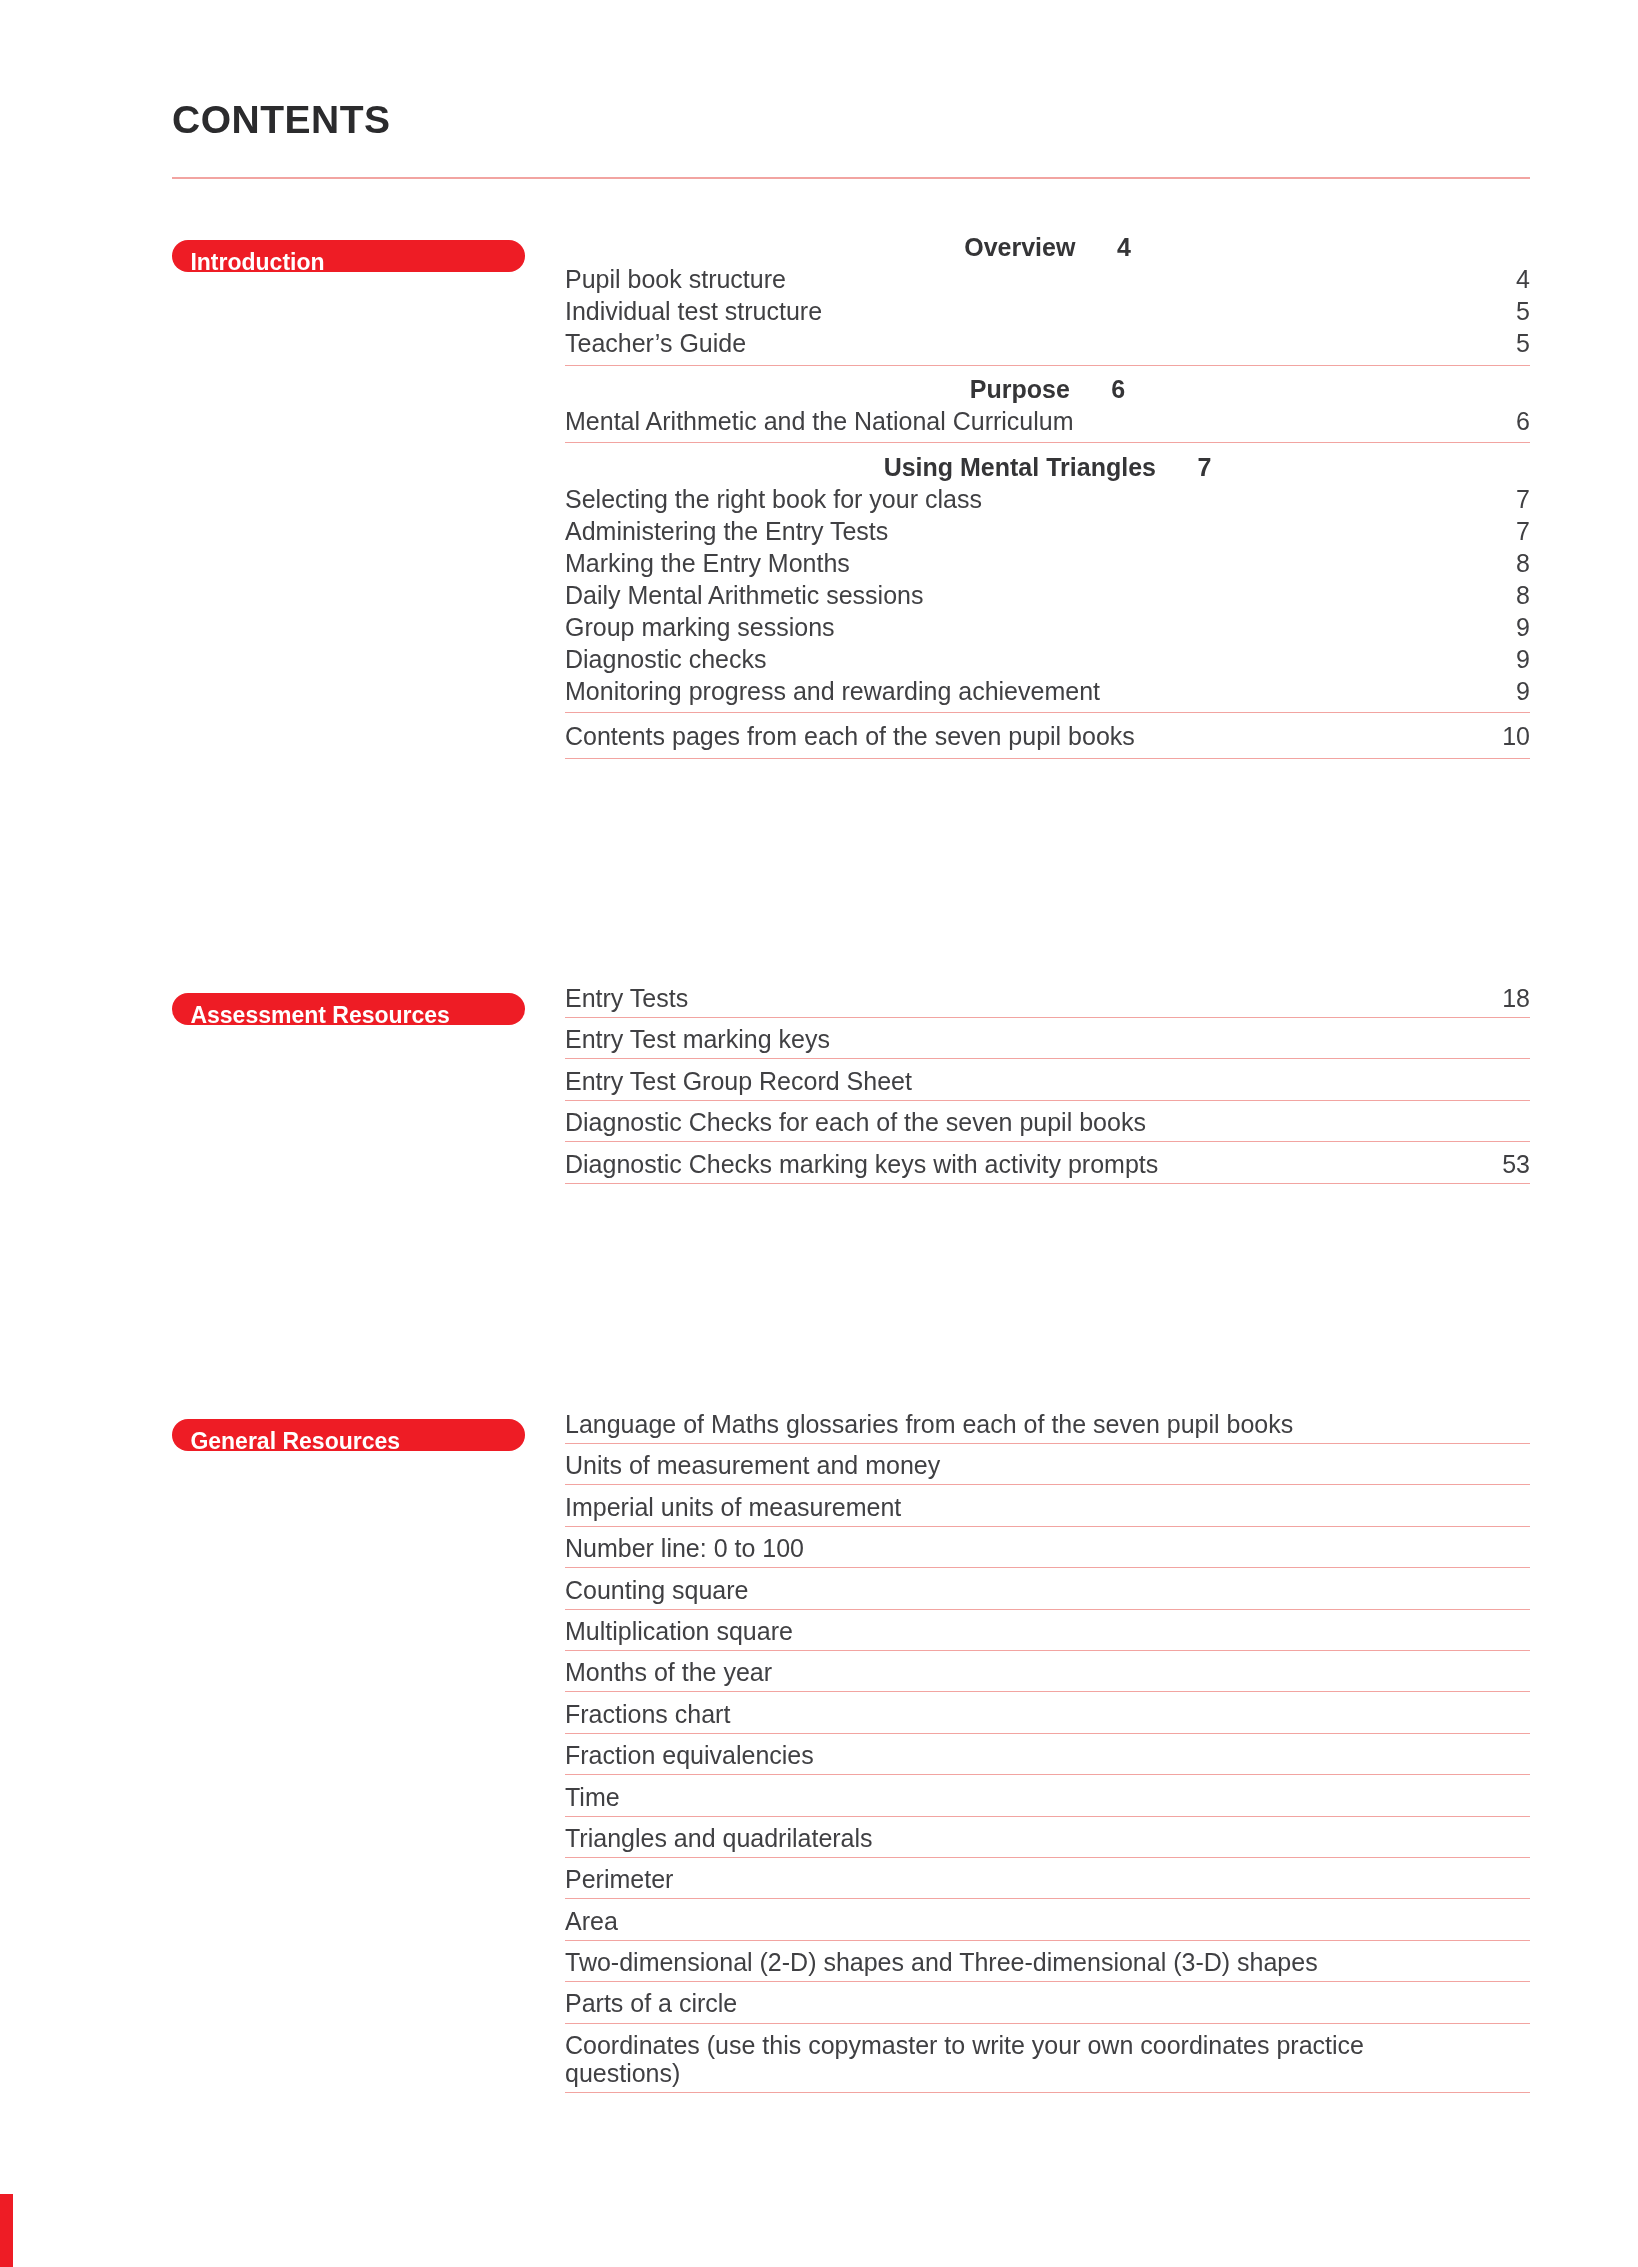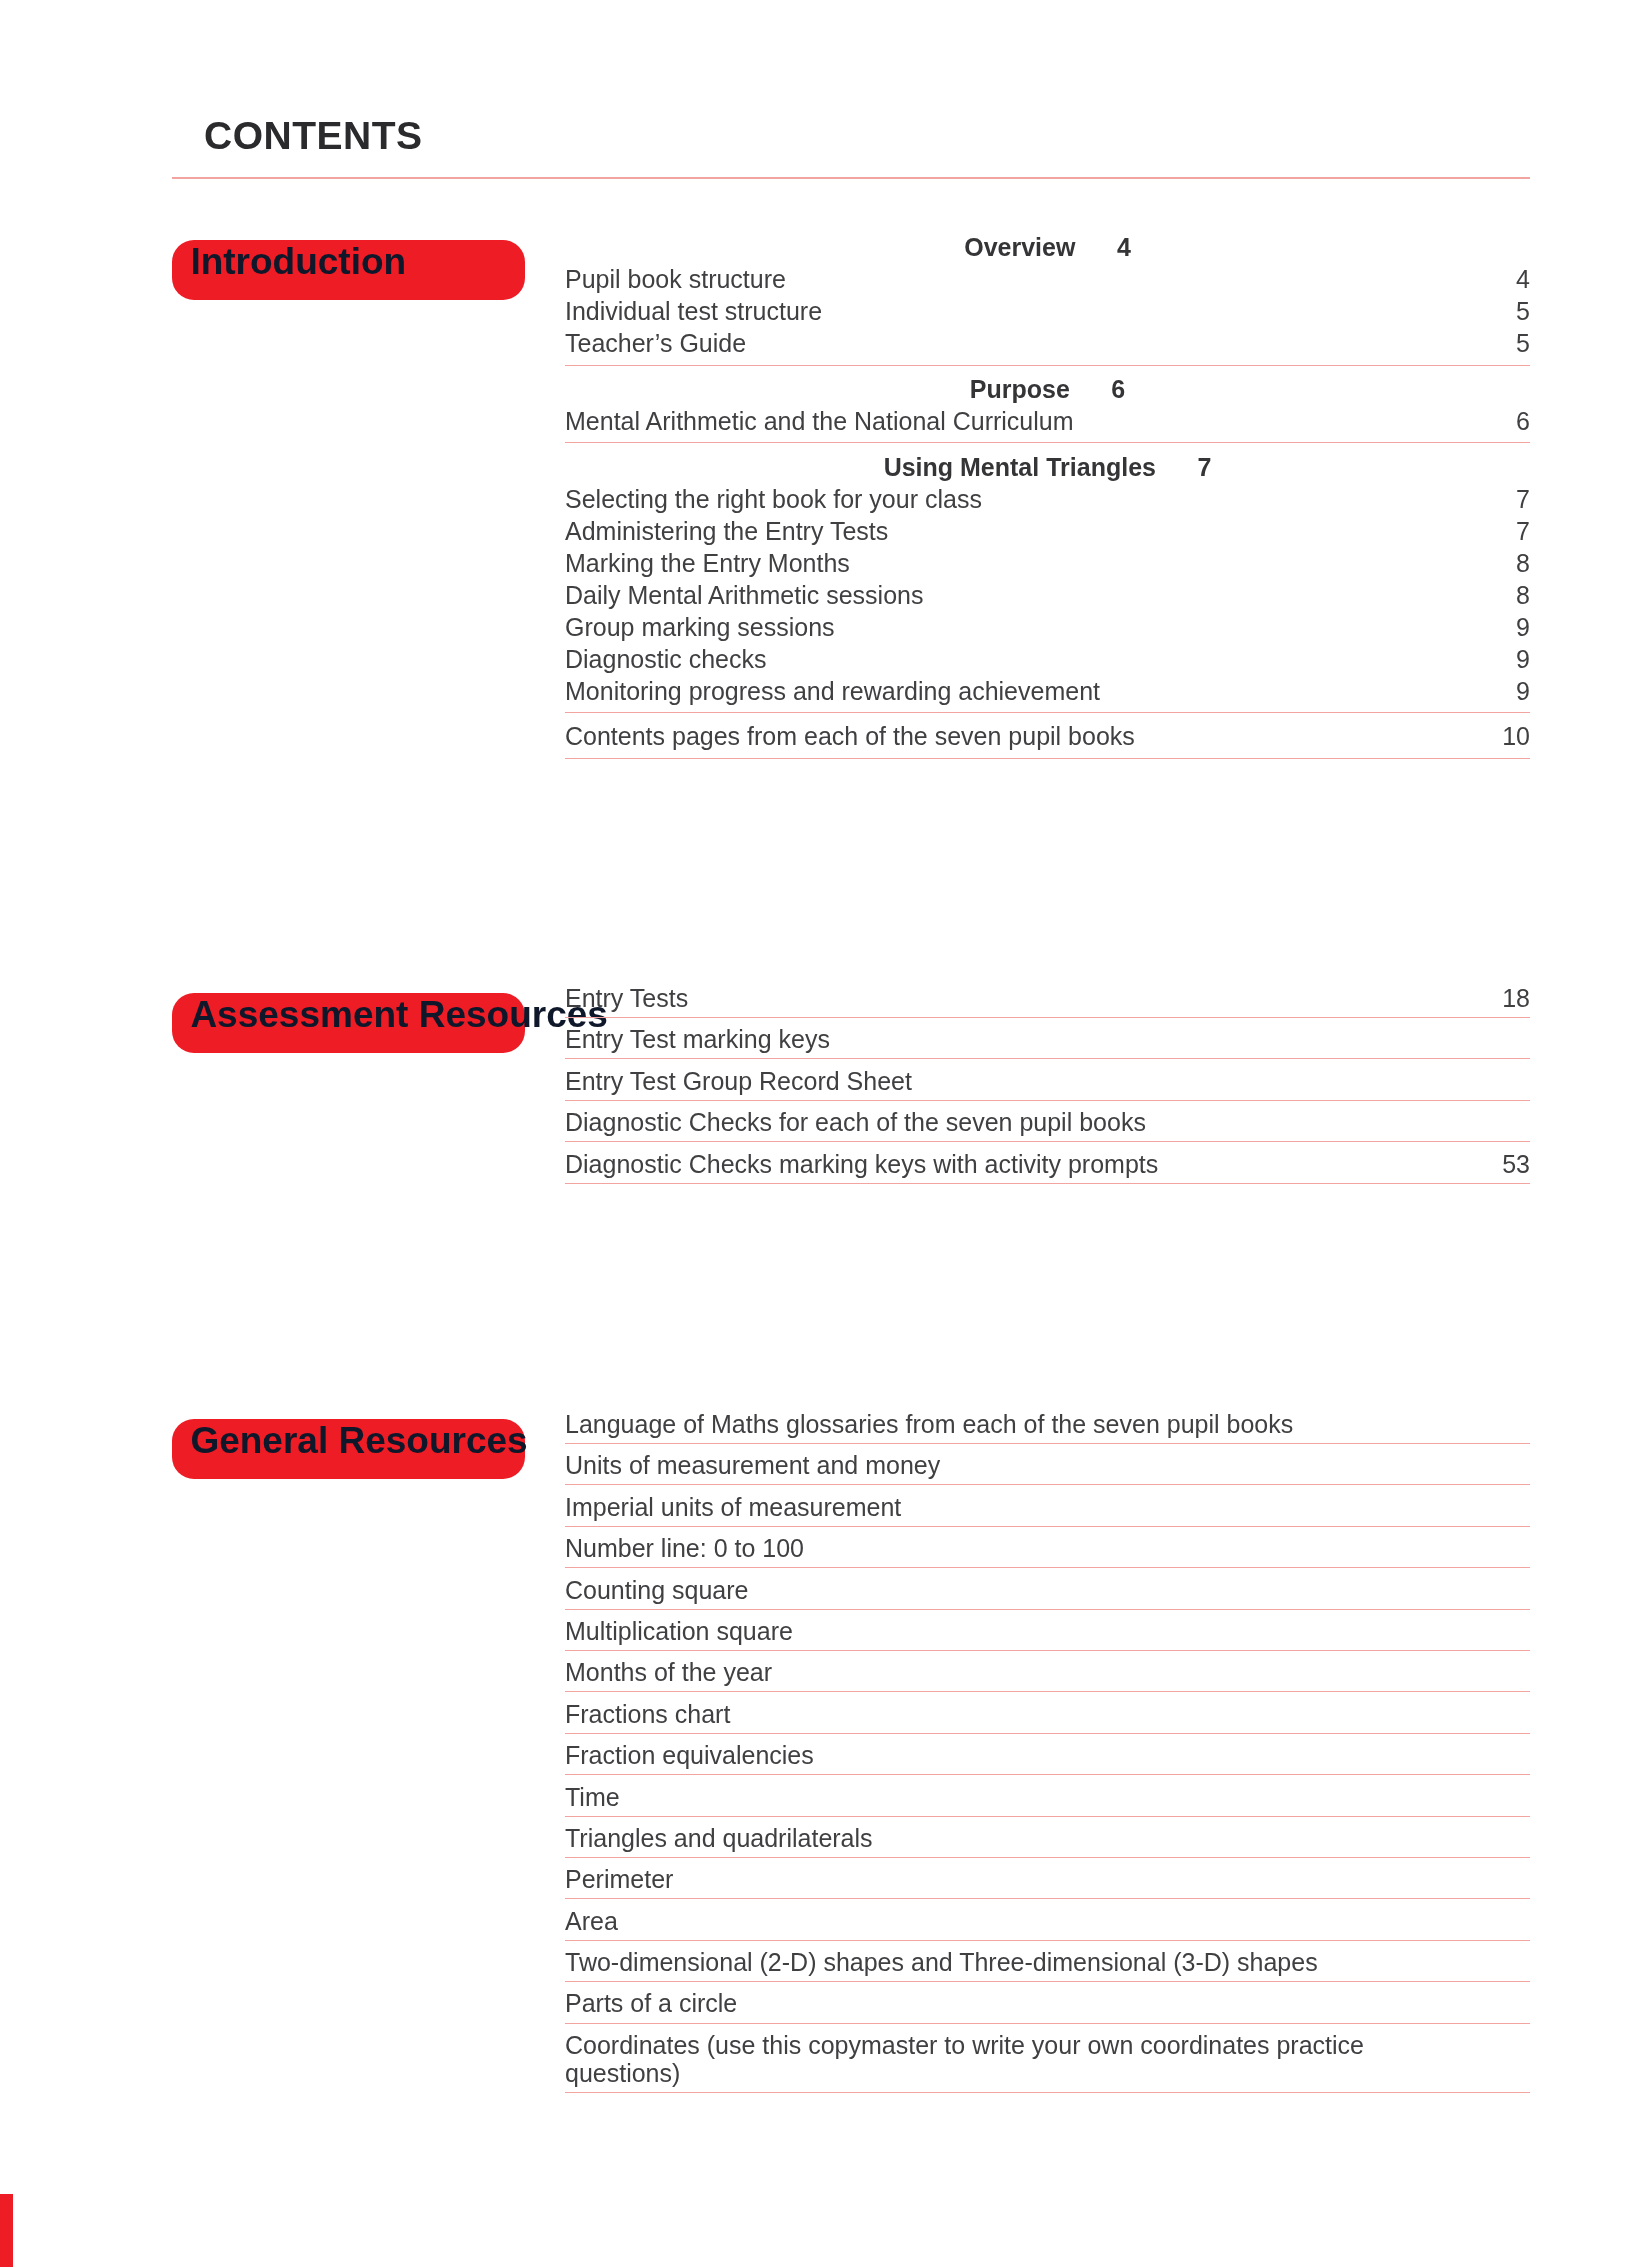--- a/index.html
+++ b/index.html
@@ -5,42 +5,41 @@
   * { margin:0; padding:0; box-sizing:border-box; }
   html, body { background:#ffffff; }
   body {
     width:1638px; height:2267px;
     position:relative;
     font-family:"Liberation Sans", sans-serif;
     color:#404043;
     overflow:hidden;
   }
   .page-title {
-    position:absolute; left:172px; top:114px;
+    position:absolute; left:172px; top:98px;
     font-size:39px; font-weight:bold; color:#2b2b2d;
     letter-spacing:0.5px;
-    margin-left:32px;
   }
   .title-rule {
     position:absolute; left:172px; top:177px;
     width:1358px; height:1.8px; background:#f2a4a1;
   }
   .toc-section {
     position:absolute; left:172px; right:108px;
     display:flex; align-items:flex-start;
   }
   #section-0 { top:231px; }
   #section-1 { top:984px; }
   #section-2 { top:1410px; }
   .pill-col { width:353px; flex:none; }
   .pill {
     margin-top:9.2px;
-    height:60px; line-height:44px;
+    height:32px; line-height:44px;
     background:#ee1c25; border-radius:22px;
-    color:#0f172a; font-weight:bold; font-size:37px;
+    color:#ffffff; font-weight:bold; font-size:23px;
     padding-left:18.4px;
     white-space:nowrap;
   }
   .content-col { flex:1; margin-left:40px; min-width:0; }
   .group {
     padding-bottom:5.5px;
     border-bottom:1.8px solid #f2a4a1;
     margin-bottom:7.3px;
   }
   .row {

